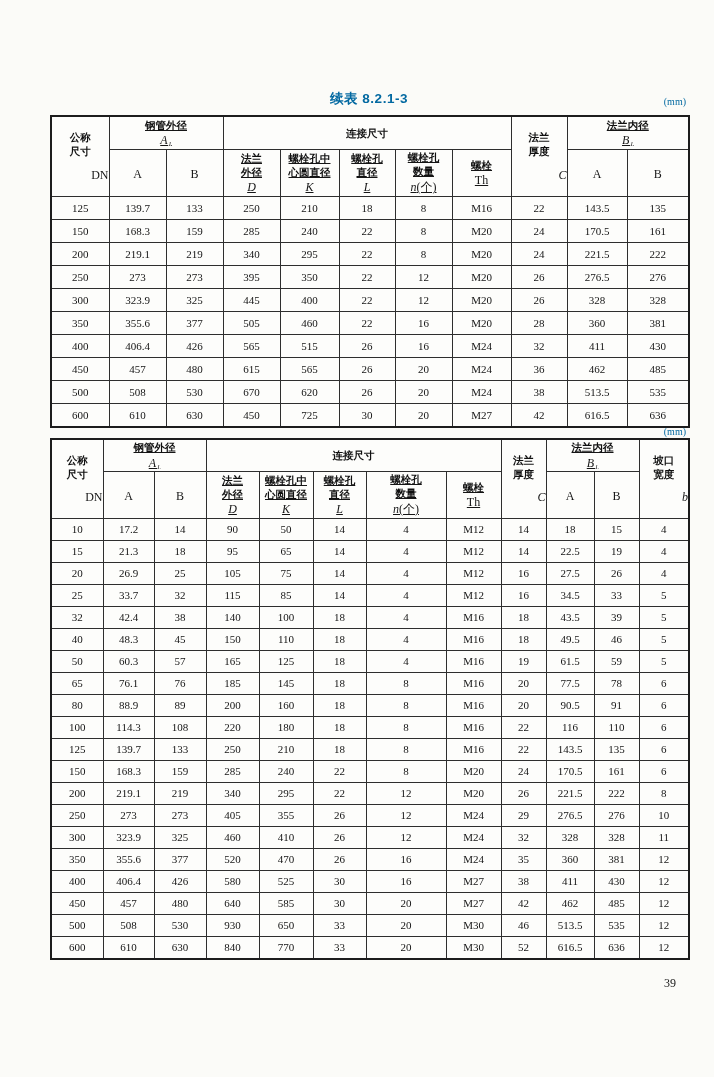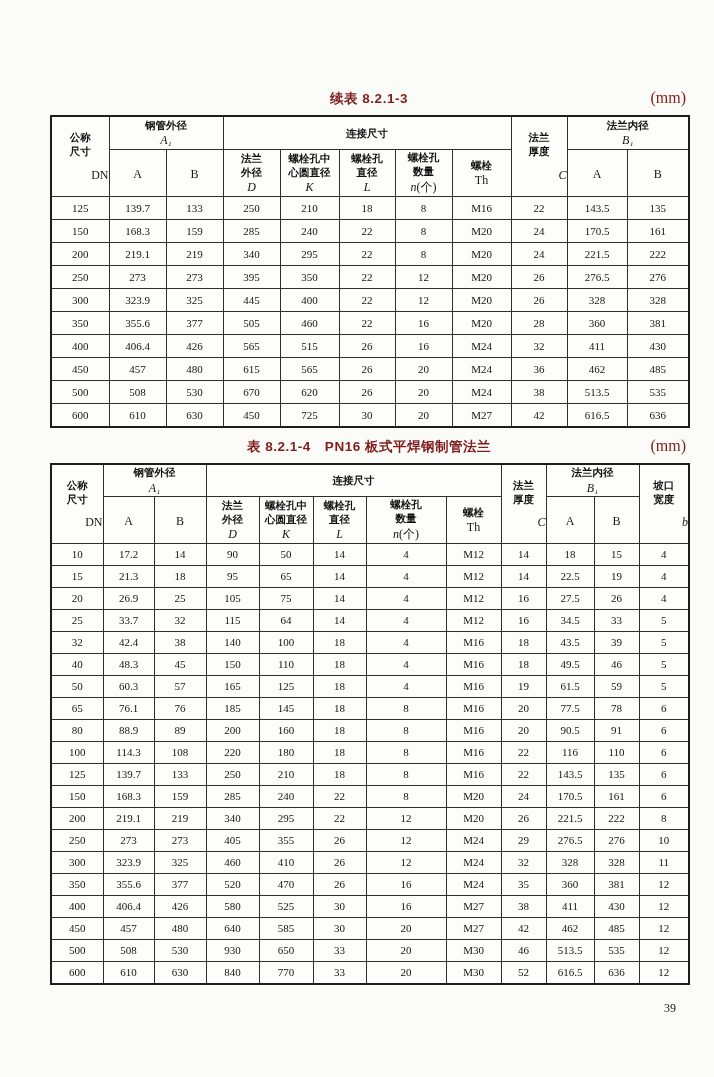--- a/index.html
+++ b/index.html
@@ -6,25 +6,25 @@
   body {
     width:714px; height:1077px;
     background:#fbfbf8;
     color:#161616;
     font-family:"Liberation Sans", sans-serif;
     overflow:hidden;
   }
   .content { position:relative; margin-left:50px; width:638px; }
 
   .cap { position:relative; text-align:center; font-weight:bold;
-         font-size:13.5px; letter-spacing:0.5px; color:#7f1d1d; }
+         font-size:13.5px; letter-spacing:0.5px; color:#0369a1; }
   .cap1 { padding-top:90px; }
   .cap2 { margin-top:10px; }
   .cap .unit { position:absolute; right:2px; bottom:1px; font-weight:normal;
-               font-size:16px; letter-spacing:0;
+               font-size:10px; letter-spacing:0;
                font-family:"Liberation Serif", serif;margin-top:16px; }
 
   table { border-collapse:collapse; table-layout:fixed; width:638px;
           margin-top:7px; border:2px solid #1d1d1d; background:#fdfdfb; }
   th, td { border:1px solid #2e2e2e; padding:0; text-align:center;
            vertical-align:middle; }
   td { font-family:"Liberation Serif", serif; font-size:11px; color:#141414; }
   .t1 td { height:22px; }
   .t2 td { height:21px; }
 
@@ -35,21 +35,21 @@
 
   .hname { display:block; margin:0 auto; font-weight:bold; font-size:10.5px;
            line-height:1.35; color:#101010; }
   .w2 { max-width:2.3em; } .w3 { max-width:3.4em; } .w4 { max-width:4.5em; }
   .hsym { font-family:"Liberation Serif", serif; font-size:12px; font-weight:normal; }
   .it { font-style:italic; }
   .vstack { display:flex; flex-direction:column; justify-content:space-evenly;
             align-items:flex-end; height:74px; }
   .t2 .vstack { height:70px; }
   .vstack2 { display:flex; flex-direction:column; justify-content:center;
-             gap:1px; align-items:center; }
+             gap:1px; align-items:center;text-decoration:underline; }
 
   .pageno { text-align:right; padding:16px 12px 0 0;
             font-family:"Liberation Serif", serif; font-size:12px; }
 </style>
 </head>
 <body>
 
 <div class="content">
 
   <div class="cap cap1">
@@ -266,21 +266,20 @@
           <td>20</td>
           <td>M27</td>
           <td>42</td>
           <td>616.5</td>
           <td>636</td>
         </tr>
       </tbody>
   </table>
 
   <div class="cap cap2">
-    <span>表 8.2.1-4　PN16 板式平焊钢制管法兰</span>
     <span class="unit">(mm)</span>
   </div>
 
   <table class="t2">
     <colgroup>
       <col style="width:52px">
         <col style="width:51px">
         <col style="width:52px">
       <col style="width:53px">
         <col style="width:54px">
@@ -406,21 +405,21 @@
           <td>16</td>
           <td>27.5</td>
           <td>26</td>
           <td>4</td>
         </tr>
         <tr>
           <td>25</td>
           <td>33.7</td>
           <td>32</td>
           <td>115</td>
-          <td>64</td>
+          <td>85</td>
           <td>14</td>
           <td>4</td>
           <td>M12</td>
           <td>16</td>
           <td>34.5</td>
           <td>33</td>
           <td>5</td>
         </tr>
         <tr>
           <td>32</td>

